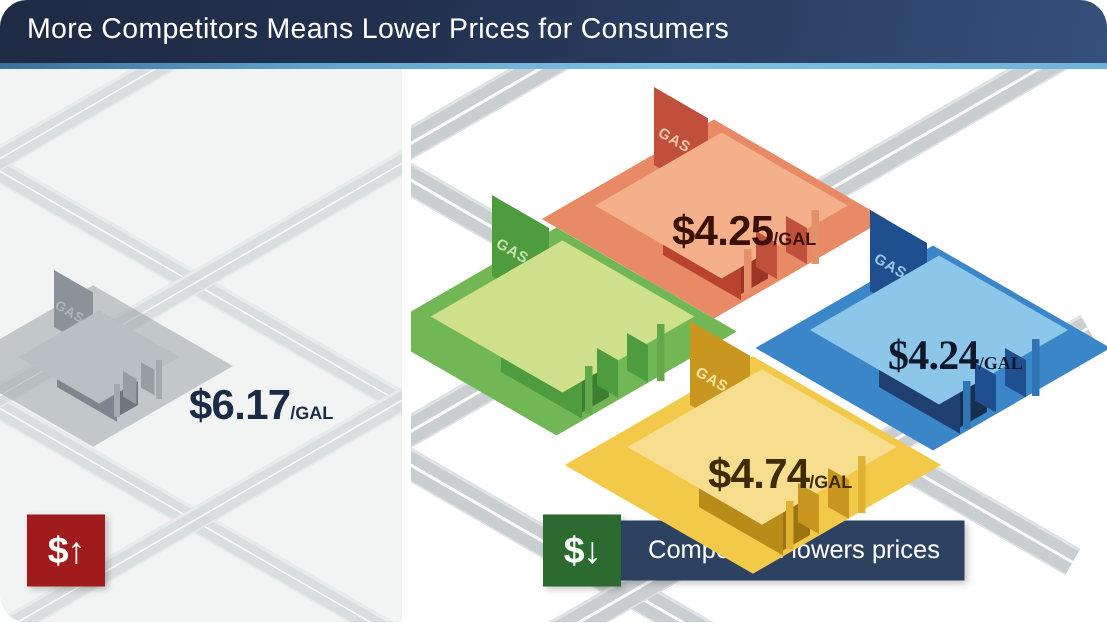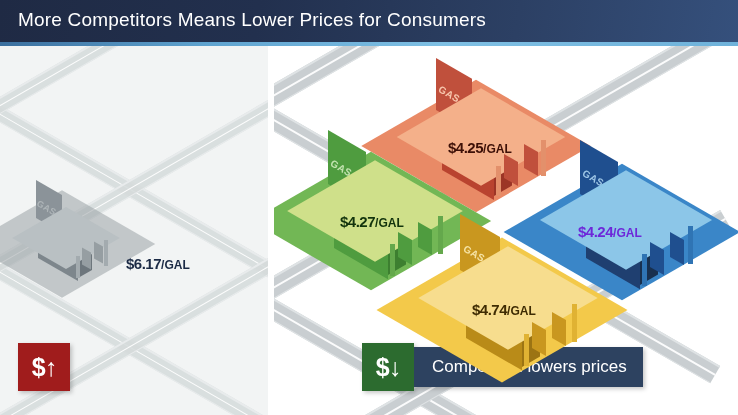--- a/index.html
+++ b/index.html
@@ -1,18 +1,18 @@
 <!DOCTYPE html>
 <html><head>
 <meta charset="utf-8">
 <style>
   html,body{margin:0;padding:0;background:#ffffff;}
   body{width:738px;height:415px;overflow:hidden;
        font-family:"Liberation Sans","DejaVu Sans",sans-serif;}
-  .stage{position:relative;width:738px;height:415px;background:#ffffff;overflow:hidden;}
+  .stage{position:relative;width:738px;height:415px;background:#ffffff;overflow:hidden;border-radius:18px;}
 
   
   .header{position:absolute;left:0;top:0;width:738px;height:42px;
           background:linear-gradient(100deg,#1f2a44 0%,#22304e 35%,#2c4064 70%,#35507c 100%);}
   .header-title{position:absolute;left:18px;top:9px;color:#ffffff;
           font-size:19px;letter-spacing:.2px;white-space:nowrap;}
   .header-rule{position:absolute;left:0;top:42px;width:738px;height:4px;
           background:linear-gradient(90deg,#3b6f9e 0%,#5fa3cf 28%,#7fc0e4 60%,#6fb2da 100%);}
 
   
@@ -48,21 +48,21 @@
   .sign-face{position:absolute;transform-origin:0 0;}
   .sign-txt{position:absolute;color:#fff;font-weight:bold;font-size:9px;
             letter-spacing:.5px;transform-origin:0 0;}
   .sign-post{position:absolute;}
 
   .pump{position:absolute;}
   .col{position:absolute;}
 
   .price{position:absolute;font-weight:bold;white-space:nowrap;
          color:#1b2a45;line-height:1;}
-  .price .amt{font-size:15px;letter-spacing:-.5px;margin-top:12px;}
+  .price .amt{font-size:28px;letter-spacing:-.5px;margin-top:12px;}
   .price .gal{font-size:12px;letter-spacing:0;}
 
   
   .legend{position:absolute;display:flex;align-items:stretch;
           filter:drop-shadow(2px 2px 2px rgba(0,0,0,.22));}
   .legend-badge{width:52px;height:48px;display:flex;align-items:center;
           justify-content:center;color:#ffffff;font-size:25px;font-weight:bold;
           line-height:1;letter-spacing:-1px;}
   .legend-bar{height:40px;align-self:center;display:flex;align-items:center;
           padding:0 16px 0 18px;background:#2d4260;color:#ffffff;font-size:17px;
@@ -222,40 +222,37 @@
         <span class="sign-txt" style="left:6px;top:24px;transform:skewY(-30deg) rotate(30deg);color:#c3e3b0;font-size:10px;">GAS</span>
       </div>
       <div class="bld-left" style="left:24px;top:80px;width:54px;height:44px;background:#4f9c3f;transform:skewY(30deg);"></div>
       <div class="bld-left" style="left:30px;top:86px;width:40px;height:15px;background:#a8d68e;transform:skewY(30deg);"></div>
       <div class="bld-right" style="left:78px;top:107px;width:18px;height:44px;background:#3d7f30;transform:skewY(-30deg);"></div>
       <div class="roof" style="left:16px;top:38px;width:98px;height:98px;background:#cfe08a;"></div>
       <div class="col" style="left:128px;top:92px;width:5px;height:38px;background:#64a84c;"></div>
       <div class="col" style="left:80px;top:120px;width:5px;height:32px;background:#64a84c;"></div>
       <div class="pump" style="left:88px;top:112px;width:14px;height:25px;background:#4f9c3f;transform:skewY(30deg);"></div>
       <div class="pump" style="left:108px;top:102px;width:14px;height:25px;background:#4f9c3f;transform:skewY(30deg);"></div>
-      <div class="price" style="left:30px;top:90px;color:#12330c;">
-        <span class="amt">$4.27</span><span class="gal">/GAL</span>
-      </div>
     </div>
 
     <div class="station" style="left:288px;top:90px;width:175px;height:145px;z-index:5;">
       <div class="lot" style="left:-6px;top:30px;width:132px;height:132px;background:#3a86c8;"></div>
       <div class="sign-post" style="left:32px;top:36px;width:5px;height:84px;background:#1f4f8f;"></div>
       <div class="sign-face" style="left:18px;top:4px;width:38px;height:54px;background:#1f4f8f;transform:skewY(30deg);">
         <span class="sign-txt" style="left:6px;top:24px;transform:skewY(-30deg) rotate(30deg);color:#9ec6e6;font-size:10px;">GAS</span>
       </div>
       <div class="bld-left" style="left:24px;top:78px;width:54px;height:44px;background:#1f3f70;transform:skewY(30deg);"></div>
       <div class="bld-left" style="left:30px;top:84px;width:40px;height:15px;background:#6fb0dd;transform:skewY(30deg);"></div>
       <div class="bld-right" style="left:78px;top:105px;width:18px;height:44px;background:#18304f;transform:skewY(-30deg);"></div>
       <div class="roof" style="left:16px;top:36px;width:96px;height:96px;background:#8cc6e8;"></div>
       <div class="col" style="left:126px;top:90px;width:5px;height:38px;background:#2f74b4;"></div>
       <div class="col" style="left:80px;top:118px;width:5px;height:32px;background:#2f74b4;"></div>
       <div class="pump" style="left:88px;top:110px;width:14px;height:25px;background:#1f4f8f;transform:skewY(30deg);"></div>
       <div class="pump" style="left:108px;top:100px;width:14px;height:25px;background:#1f4f8f;transform:skewY(30deg);"></div>
-      <div class="price" style="left:16px;top:88px;color:#6d28d9;">
+      <div class="price" style="left:30px;top:88px;color:#0f172a;font-family:Liberation Serif, serif;">
         <span class="amt">$4.24</span><span class="gal">/GAL</span>
       </div>
     </div>
 
     <div class="station" style="left:166px;top:162px;width:180px;height:150px;z-index:6;">
       <div class="lot" style="left:-8px;top:32px;width:140px;height:140px;background:#f3c94a;"></div>
       <div class="sign-post" style="left:34px;top:40px;width:5px;height:90px;background:#c9971f;"></div>
       <div class="sign-face" style="left:20px;top:6px;width:40px;height:56px;background:#c9971f;transform:skewY(30deg);">
         <span class="sign-txt" style="left:7px;top:25px;transform:skewY(-30deg) rotate(30deg);color:#f6e3a4;font-size:10px;">GAS</span>
       </div>

